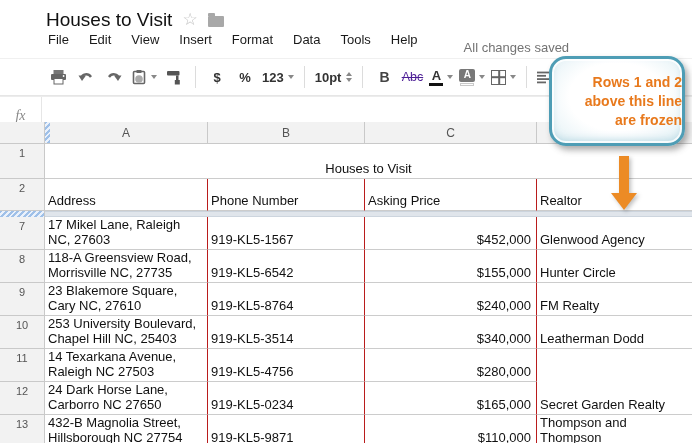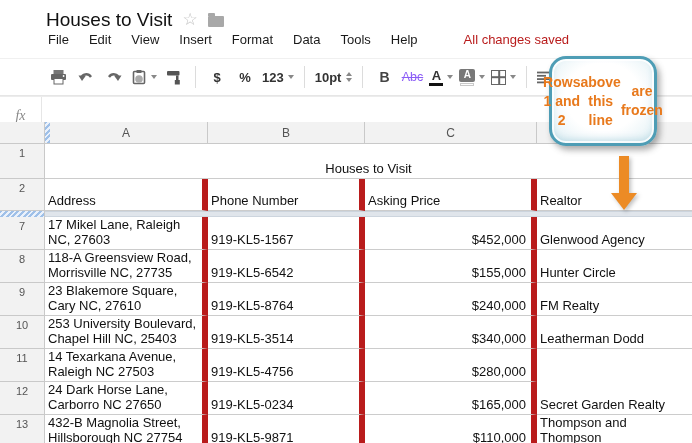--- a/index.html
+++ b/index.html
@@ -11,32 +11,32 @@
   }
   
   .titlebar { height:32px; padding:7px 0 0 46px; display:flex; align-items:center; gap:10px; }
   .doc-title { font-size:19px; color:#111; }
   .star { font-size:17px; color:#c2c2c2; line-height:1; cursor:pointer; }
   .folder { position:relative; width:16px; height:11px; background:#a8a8a8; border-radius:1px; margin-top:3px; }
   .folder::before { content:""; position:absolute; top:-3px; left:0; width:7px; height:3px; background:#a8a8a8; border-radius:1px 1px 0 0; }
   
   .menubar { height:26px; padding-left:48px; display:flex; align-items:flex-start; font-size:13px; color:#1a1a1a; }
   .menubar .mitem { margin-right:20px; cursor:pointer; }
-  .menubar .status { margin-left:26px; color:#b91c1c; }
+  .menubar .status { margin-left:26px; color:#737373;margin-top:8px; }
   
   .toolbar { height:38px; border-top:1px solid #f0f0f0; border-bottom:1px solid #e6e6e6;
              display:flex; align-items:center; padding-left:44px; }
   .tbtn { display:flex; align-items:center; justify-content:center; height:26px; min-width:22px;
           margin:0 3px; cursor:pointer; color:#444; font-size:13px; }
   .tsep { width:1px; height:22px; background:#dcdcdc; margin:0 7px; }
   .caret { width:0; height:0; border-left:3.5px solid transparent; border-right:3.5px solid transparent;
            border-top:4px solid #888; margin-left:4px; }
   .ttext { font-weight:bold; color:#333; }
   .bold-label { font-weight:bold; font-size:14px; }
-  .strike-label { text-decoration:line-through; font-size:12.5px; color:#8b5cf6; }
+  .strike-label { text-decoration:line-through; font-size:12.5px; color:#4c1d95; }
   .tc-icon { display:flex; flex-direction:column; align-items:center; }
   .tc-icon .tc-a { font-weight:bold; font-size:13px; line-height:13px; color:#333; }
   .tc-icon .tc-bar { width:14px; height:3px; background:#111; margin-top:1px; }
   .fill-icon { display:flex; flex-direction:column; align-items:center; }
   .fill-box { width:16px; height:13px; background:#787878; border-radius:2px; color:#fff;
               font-size:10px; font-weight:bold; display:flex; align-items:center; justify-content:center; line-height:1; }
   .fill-bar { width:14px; height:3px; background:#fdfdfd; border:1px solid #c9c9c9; margin-top:1px; }
   .stepper { display:flex; flex-direction:column; margin-left:5px; gap:2px; }
   .stepper i { width:0; height:0; border-left:3.5px solid transparent; border-right:3.5px solid transparent; display:block; }
   .stepper .up { border-bottom:4px solid #888; }
@@ -52,41 +52,41 @@
   .finput { flex:1; border:none; outline:none; font:13px "Liberation Sans", sans-serif; padding:0 6px; }
   
   .grid { position:absolute; left:0; top:122px; width:692px; }
   .grow { display:flex; }
   .rh, .corner, .colh { background:#f2f2f2; border-right:1px solid #c9c9c9; border-bottom:1px solid #c9c9c9;
         color:#555; display:flex; align-items:center; justify-content:center; }
   .corner { width:45px; }
   .colh { font-size:12px; position:relative; }
   .colhead-row { height:22px; }
   .rh { width:45px; font-size:11px; align-items:flex-start; padding-top:3px; }
-  .cell { background:#fff; border-right:6px solid #b91c1c; border-bottom:1px solid #ccc;
+  .cell { background:#fff; border-right:1px solid #b91c1c; border-bottom:1px solid #ccc;
           font-size:13px; line-height:15px; color:#111;
           display:flex; align-items:flex-end; padding:1px 3px 2px 3px; overflow:hidden; }
   .w-a { width:163px; } .w-b { width:157px; } .w-c { width:172px; } .w-d { width:155px; border-right:none; }
   .row1 { height:35px; }
   .row2 { height:32px; }
   .drow { height:33px; }
   .merged-title { width:647px; border-right:none; justify-content:center; }
   .price { justify-content:flex-end; padding-right:5px; }
   
   .freeze-bar { height:6px; display:flex; }
   .freeze-handle { width:45px; background:repeating-linear-gradient(135deg, #9fc0e8 0 2px, #eaf1fb 2px 4px); border-right:1px solid #c9c9c9; }
   .freeze-line { flex:1; background:#e0e5eb; border-top:1px solid #ccd4dd; border-bottom:1px solid #cdd5de; }
   .col-freeze-handle { position:absolute; left:0; top:0; bottom:0; width:5px;
       background:repeating-linear-gradient(135deg, #9fc0e8 0 2px, #eaf1fb 2px 4px); }
   
-  .callout { position:absolute; left:549px; top:56px; width:108px; height:90px; z-index:30;
+  .callout { position:absolute; left:549px; top:56px; width:136px; height:90px; z-index:30;
       border:3px solid #4e9db5; border-radius:17px;
       background:radial-gradient(ellipse at 50% 45%, #ffffff 52%, #dfeff4 100%);
       box-shadow:3px 4px 6px rgba(70,70,70,.45), inset 0 0 0 2px rgba(255,255,255,.85), inset 0 -4px 7px rgba(120,180,200,.35);
-      display:flex; flex-direction:row; align-items:center; justify-content:center;
+      display:flex; flex-direction:column; align-items:flex-end; justify-content:center;
       font-size:14px; font-weight:bold; color:#e8791c; line-height:19px; text-align:center; }
   .arrow-wrap { position:absolute; left:0; top:0; z-index:29; filter:drop-shadow(2px 2px 2px rgba(0,0,0,.25)); }
   .arrow-shaft { position:absolute; left:619px; top:156px; width:10px; height:38px; background:#ec8b25; }
   .arrow-head { position:absolute; left:611px; top:193px; width:0; height:0;
       border-left:13px solid transparent; border-right:13px solid transparent; border-top:17px solid #ec8b25; }
   svg { display:block; }
 </style>
 </head>
 <body>
 

